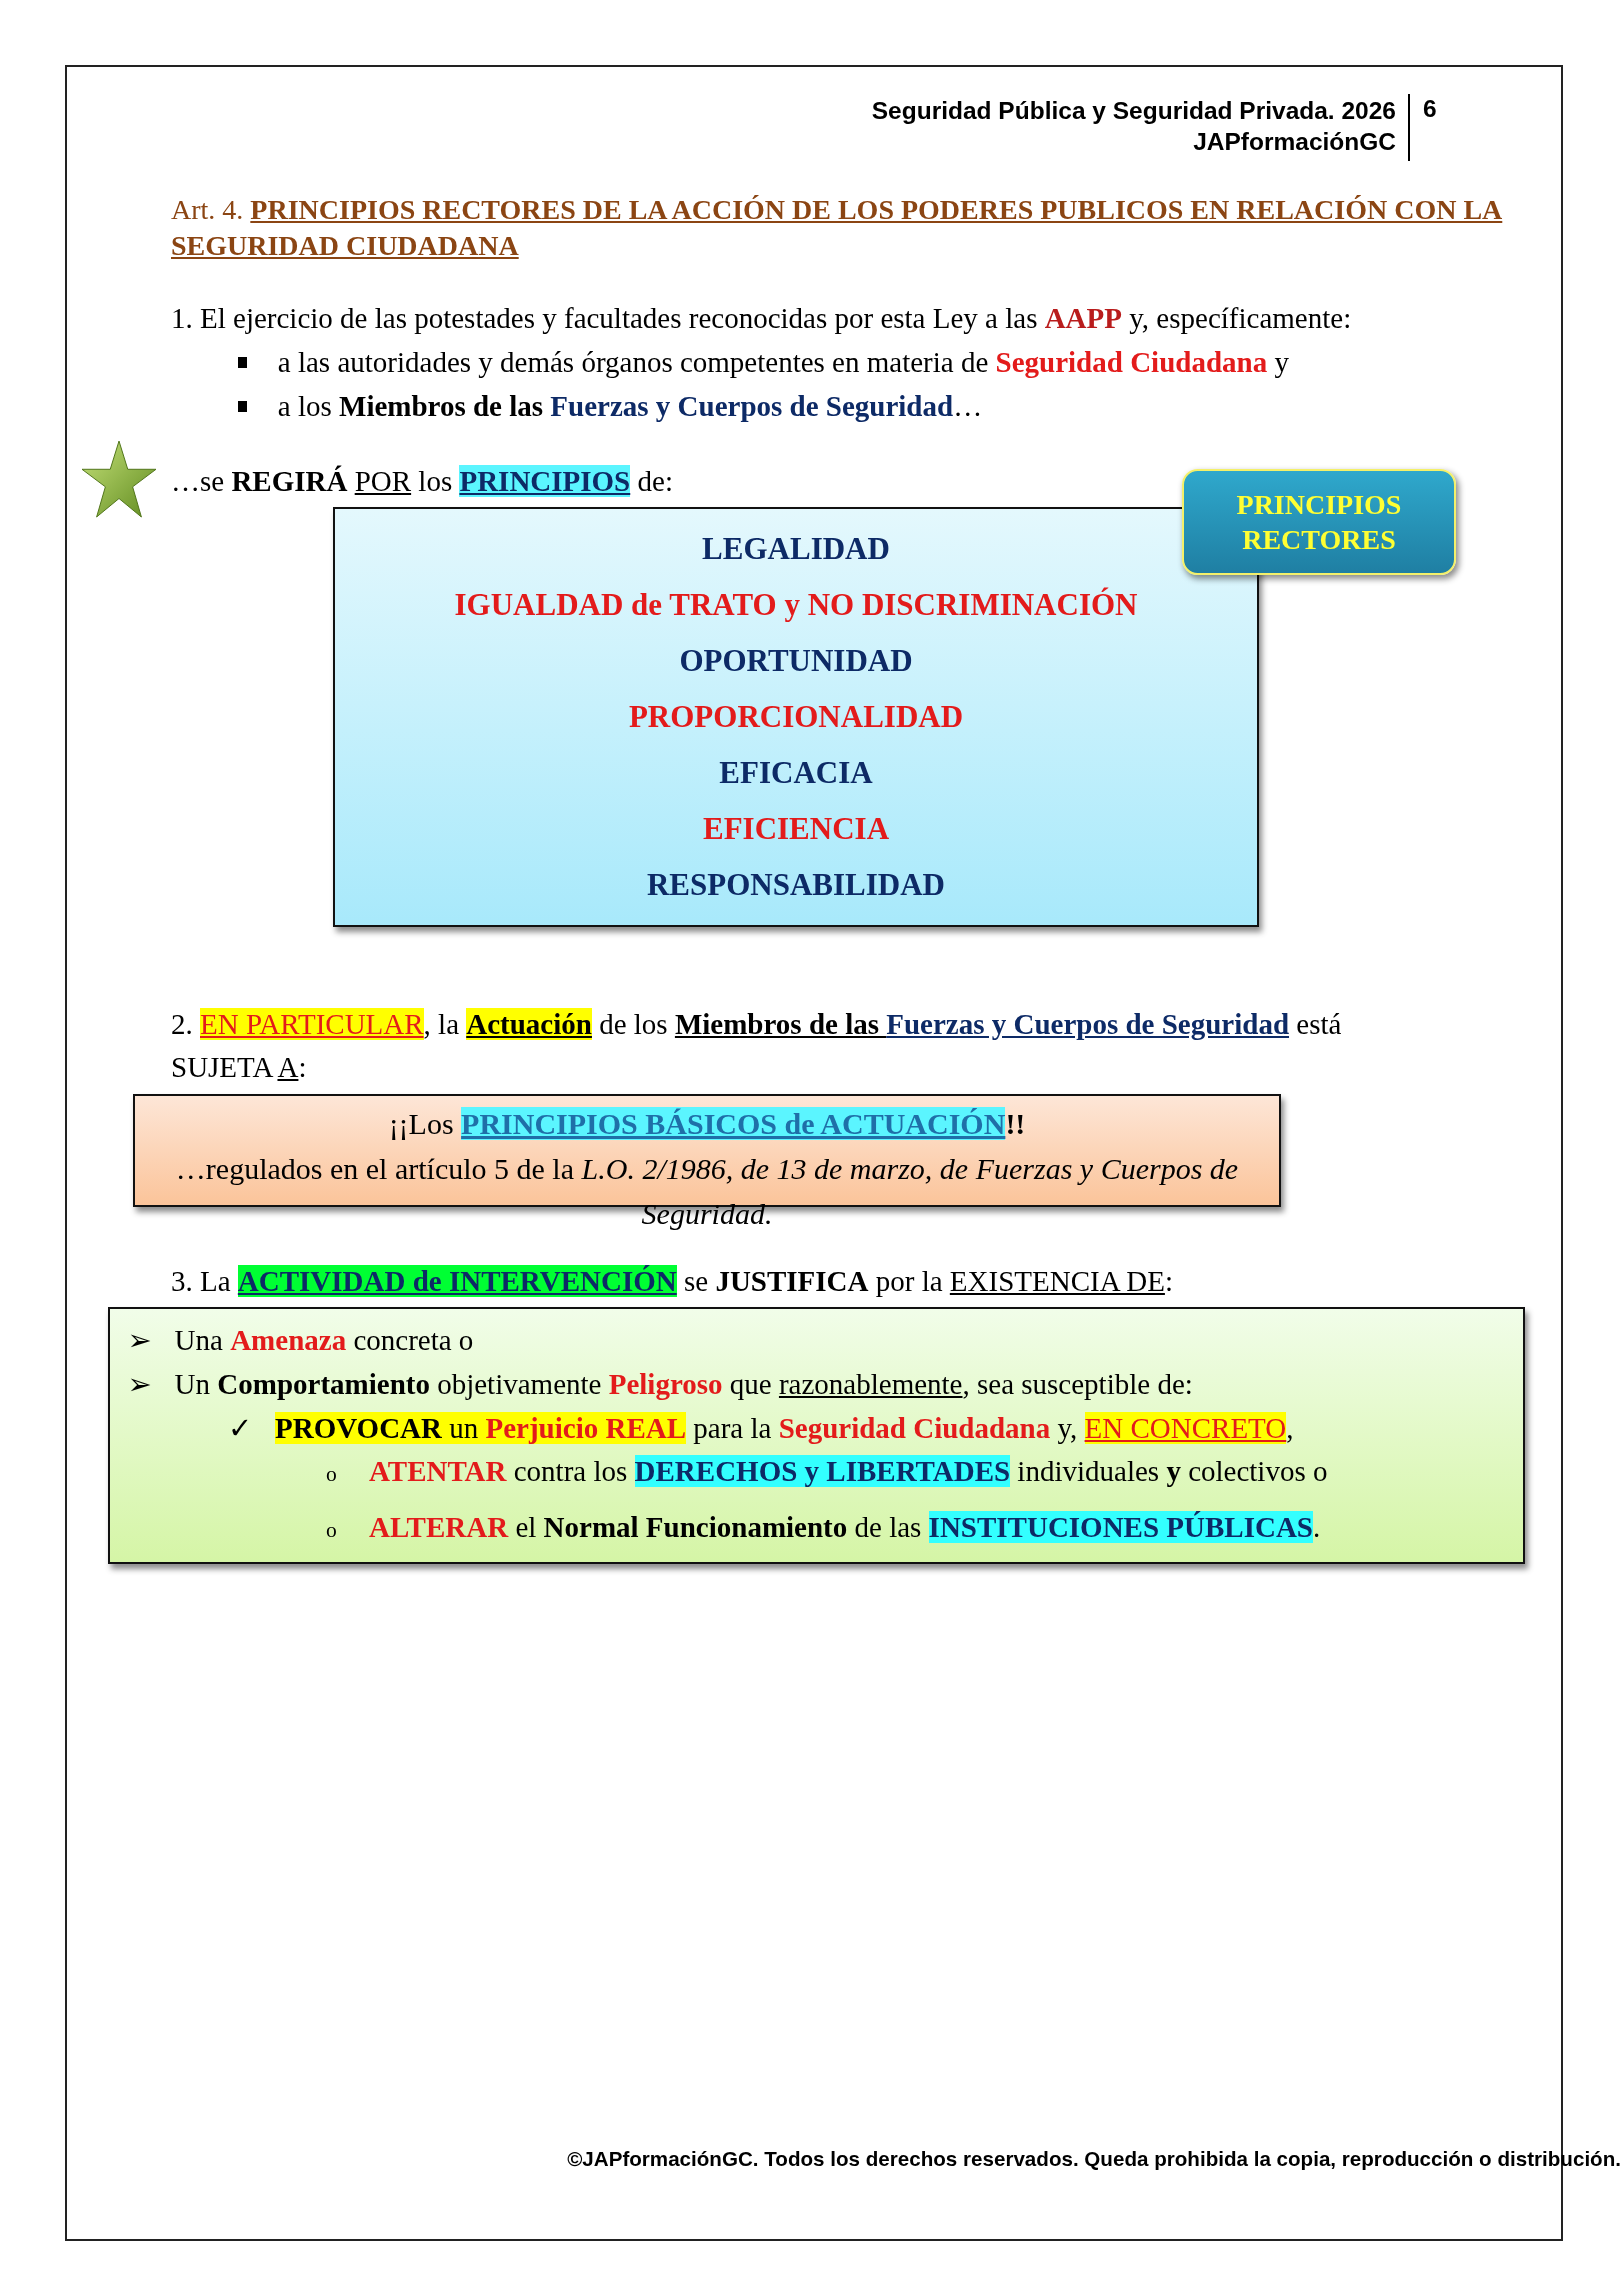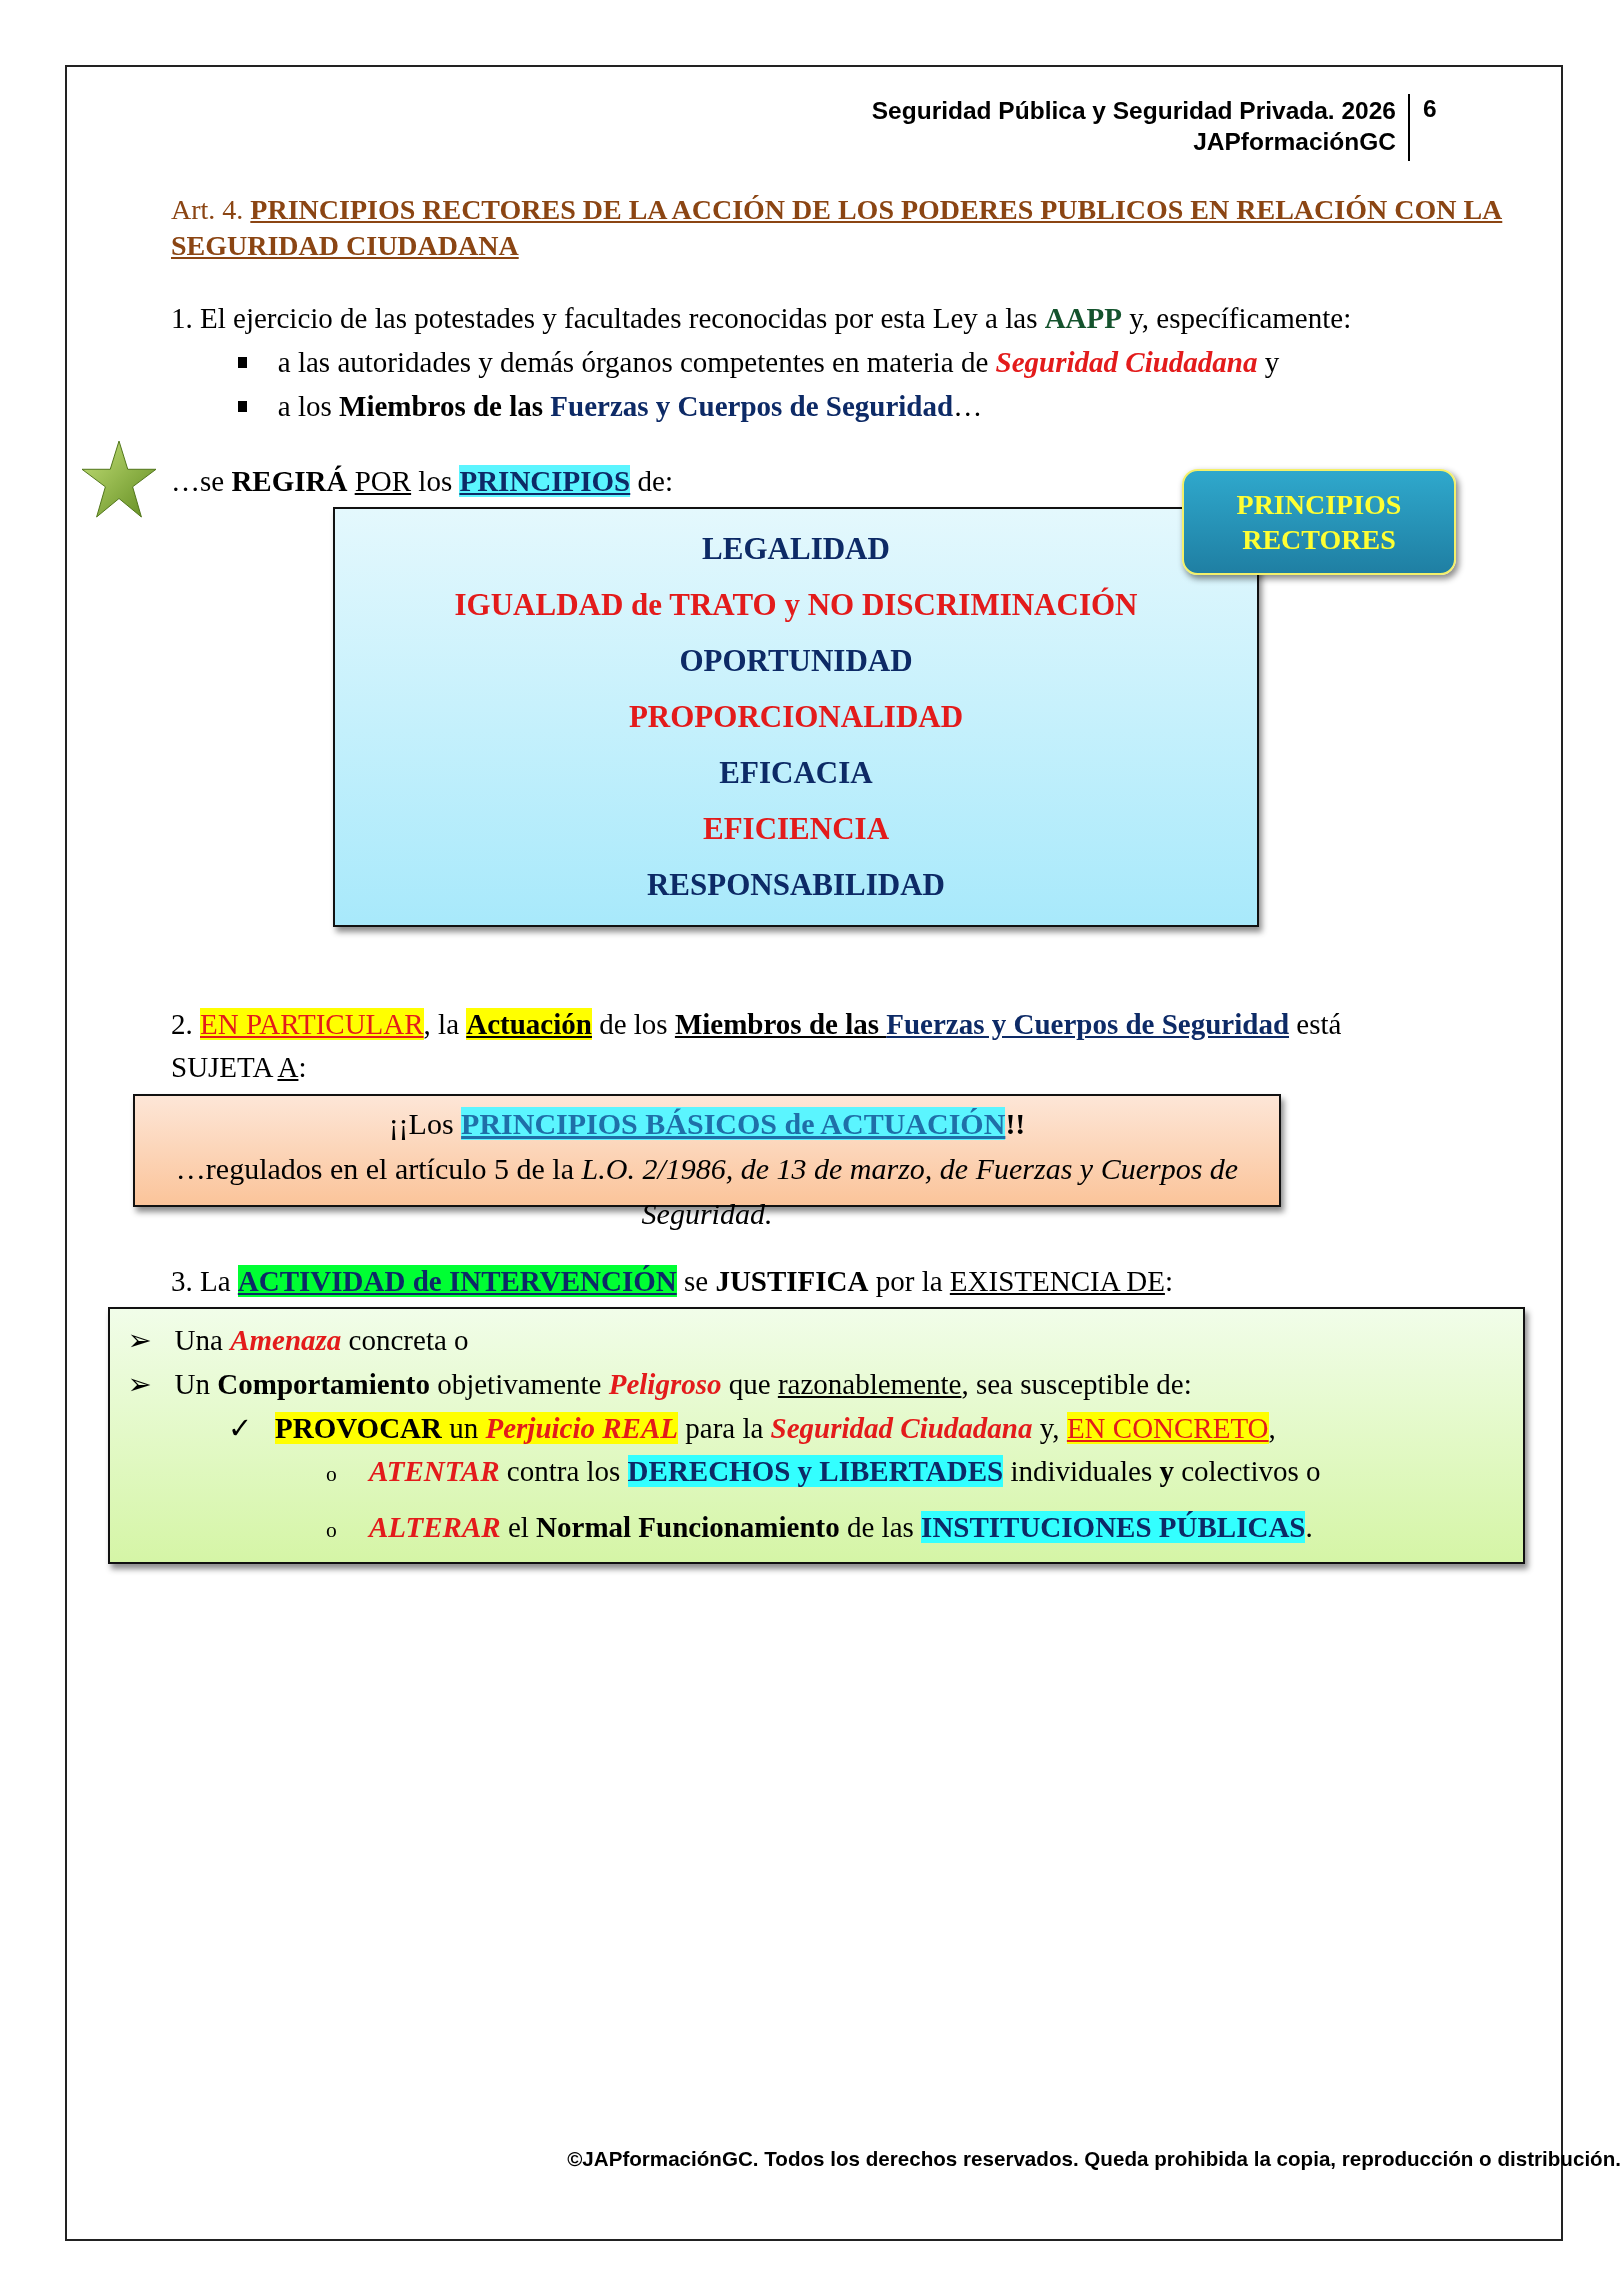--- a/index.html
+++ b/index.html
@@ -6,22 +6,22 @@
   body { width: 1621px; height: 2293px; position: relative; font-family: "Liberation Serif", serif; color: #000; }
   .page-border { position: absolute; left: 65px; top: 65px; width: 1498px; height: 2176px; border: 2px solid #222; box-sizing: border-box; }
   .hdr { position: absolute; right: 225px; top: 95px; text-align: right; font-family: "Liberation Sans", sans-serif; font-weight: bold; font-size: 24.5px; line-height: 31px; }
   .hdr-sep { position: absolute; left: 1408px; top: 94px; width: 2px; height: 67px; background: #000; }
   .hdr-page { position: absolute; left: 1423px; top: 95px; font-family: "Liberation Sans", sans-serif; font-weight: bold; font-size: 24.5px; }
 
   .art-title { position: absolute; left: 171px; top: 192px; width: 1372px; font-size: 28px; line-height: 36px; color: #8b4513; }
   .art-title .u { font-weight: bold; text-decoration: underline; }
 
   .para { position: absolute; font-size: 29px; line-height: 44px; white-space: nowrap; }
-  .red { color: #e31b1b; font-weight: bold; font-style: italic; }
-  .darkred { color: #14532d; font-weight: bold; }
+  .red { color: #e31b1b; font-weight: bold; }
+  .darkred { color: #b91c1c; font-weight: bold; }
   .navy { color: #0d2a66; font-weight: bold; }
   .b { font-weight: bold; }
   .u { text-decoration: underline; margin-top: 48px; }
   .hl-cyan { background: #33ffff; }
   .hl-aqua { background: #5bf5ff; }
   .hl-yellow { background: #ffff00; }
   .hl-green { background: #00ff33; }
 
   .bullet-sq { display: inline-block; width: 8.8px; height: 10.8px; background: #000; margin: 0 31px 0 67px; vertical-align: 3.9px; }
 

